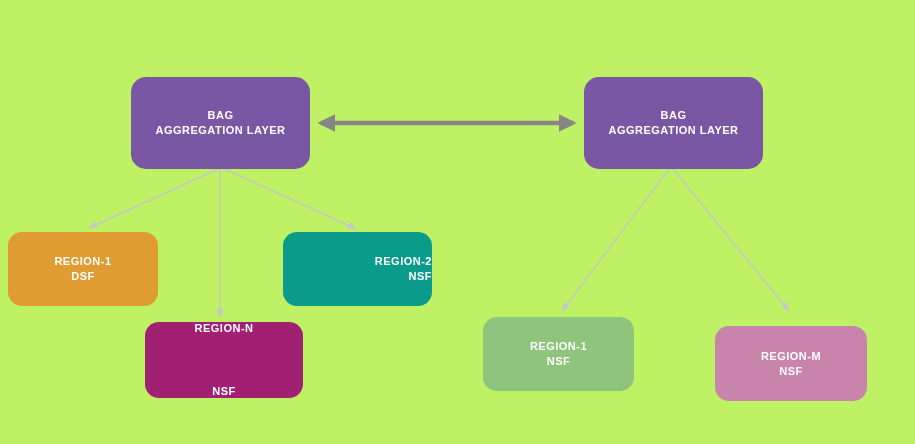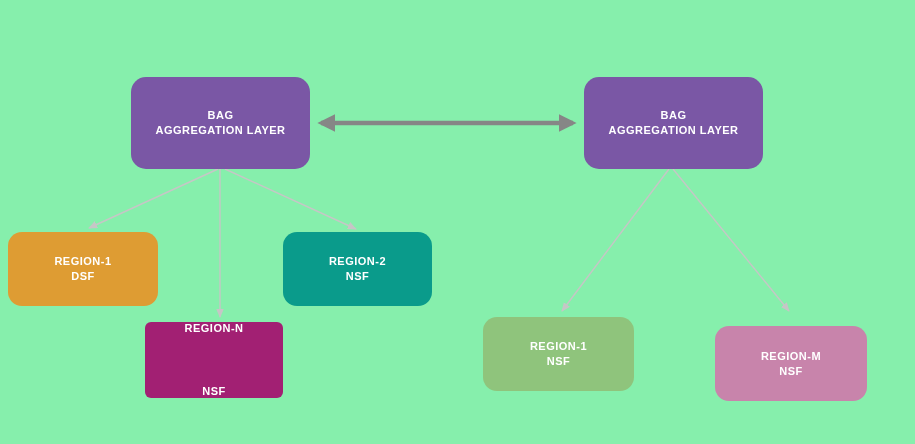--- a/index.html
+++ b/index.html
@@ -3,21 +3,21 @@
 <meta charset="utf-8">
 <style>
   * { margin: 0; padding: 0; box-sizing: border-box; }
   html, body { background: #ffffff; }
   body { font-family: "Liberation Sans", "DejaVu Sans", sans-serif; }
 
   .canvas {
     position: relative;
     width: 915px;
     height: 444px;
-    background: #86efac;
+    background: #bef264;
     overflow: hidden;
     text-decoration: underline;
   }
 
   .edges-layer {
     position: absolute;
     left: 0; top: 0;
     width: 915px; height: 444px;
     pointer-events: none;
   }
@@ -38,21 +38,21 @@
     z-index: 2;
   }
 
   .node .line { white-space: nowrap; }
 
   
   .n-bag-left      { left: 131px; top:  77px; width: 179px; height: 92px; }
   .n-bag-right     { left: 584px; top:  77px; width: 179px; height: 92px; }
   .n-region1-dsf   { left:   8px; top: 232px; width: 150px; height: 74px; border-radius: 14px; }
   .n-region2-nsf   { left: 283px; top: 232px; width: 149px; height: 74px; border-radius: 14px; }
-  .n-regionn-nsf   { left: 145px; top: 322px; width: 138px; height: 76px; border-radius: 6px; gap: 48px; }
+  .n-regionn-nsf   { left: 145px; top: 322px; width: 158px; height: 76px; border-radius: 14px; gap: 48px; }
   .n-region1-nsf-r { left: 483px; top: 317px; width: 151px; height: 74px; border-radius: 14px; }
   .n-regionm-nsf   { left: 715px; top: 317px; width: 152px; height: 75px; border-radius: 14px; }
 </style>
 </head>
 <body>
 
 <div class="canvas">
 
   <svg class="edges-layer" width="915" height="444" viewBox="0 0 915 444" xmlns="http://www.w3.org/2000/svg">
     <defs>
@@ -82,21 +82,21 @@
   <div class="node n-bag-right" style="background-color: rgb(122, 87, 165);">
     <div class="line">BAG</div>
     <div class="line">AGGREGATION LAYER</div>
   </div>
 
   <div class="node n-region1-dsf" style="background-color: rgb(222, 156, 51);">
     <div class="line">REGION-1</div>
     <div class="line">DSF</div>
   </div>
 
-  <div class="node n-region2-nsf" style="background-color: rgb(10, 155, 139);">
+  <div class="node n-region2-nsf" style="background-color: rgb(10, 155, 139); align-items: flex-end;">
     <div class="line">REGION-2</div>
     <div class="line">NSF</div>
   </div>
 
   <div class="node n-regionn-nsf" style="background-color: rgb(162, 32, 115);">
     <div class="line">REGION-N</div>
     <div class="line">NSF</div>
   </div>
 
   <div class="node n-region1-nsf-r" style="background-color: rgb(143, 196, 124);">

